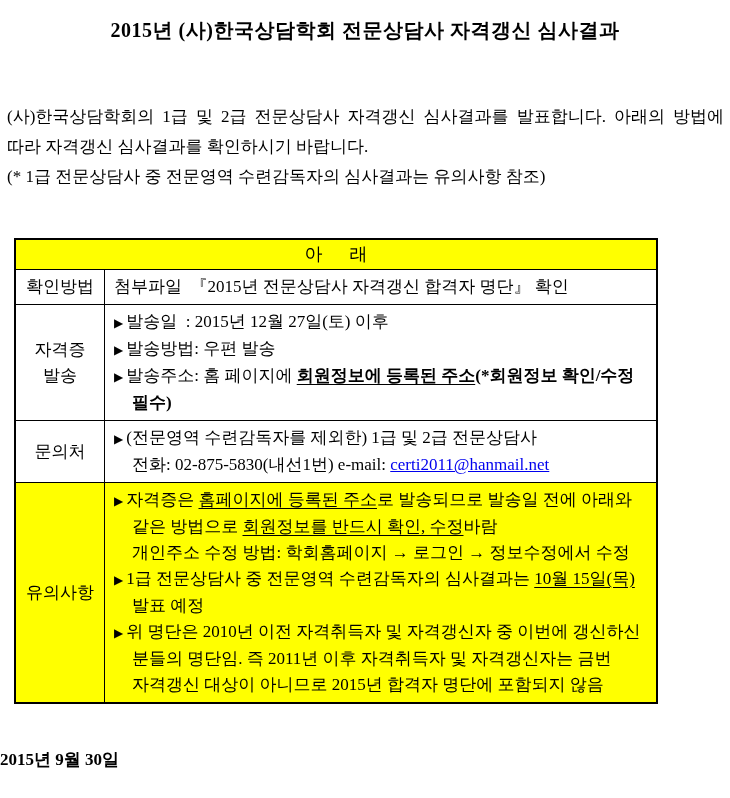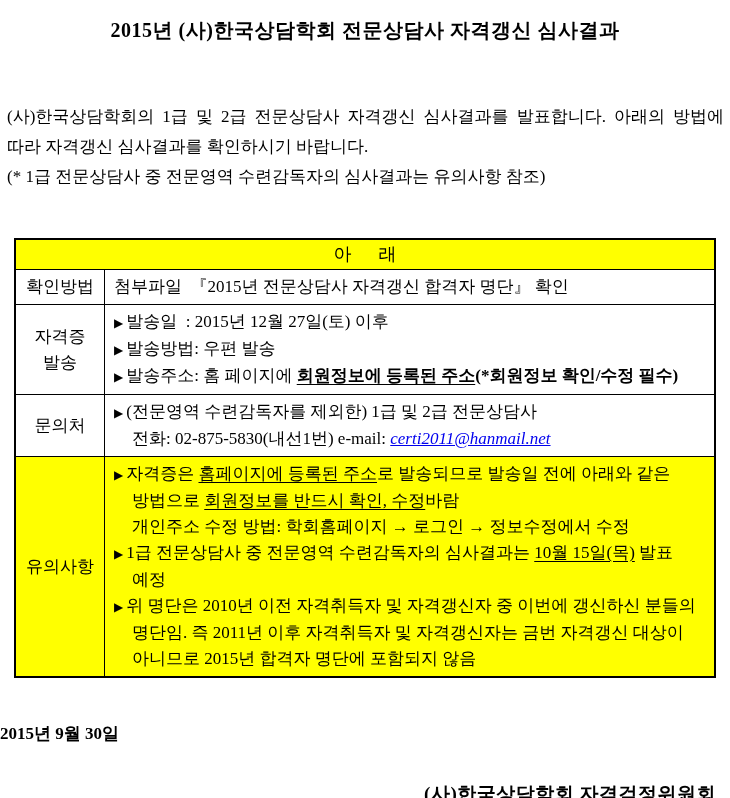--- a/index.html
+++ b/index.html
@@ -22,21 +22,21 @@
     font-size:17px; line-height:30px;
     text-align:justify;
     word-break:keep-all;
   }
   .intro-note {
     margin:0 6px 0 7px;
     font-size:17px; line-height:30px;
   }
   .notice-table {
     margin:46px 14px 0 14px;
-    width:702px;
+    width:644px;
     border:2px solid var(--border);
   }
   .t-header {
     background:var(--hl);
     border-bottom:1px solid var(--border);
     text-align:center;
     font-size:18px;
     padding:2px 0 3px 0;
     white-space:pre;
   }
@@ -58,21 +58,21 @@
     word-break:keep-all;
   }
   .content-line {
     white-space:pre-wrap;
     padding-left:18px; text-indent:-18px;
   }
   .content-line.indent { text-indent:0; }
   .marker { font-size:12px; }
   .seg.b { font-weight:bold; }
   .seg.u { text-decoration:underline; text-underline-offset:3px;text-align:right; }
-  a.seg.link { color:var(--link); text-decoration:underline; cursor:pointer;font-style:italic; }
+  a.seg.link { color:var(--link); text-decoration:underline; cursor:pointer; }
   .footer-date {
     margin:44px 14px 0 0;
     text-align:left; font-size:17px;font-weight:bold;
   }
   .footer-org {
     margin:36px 14px 0 0;
     text-align:right; font-size:19px; font-weight:bold;
     letter-spacing:0.5px;
   }
 </style>

